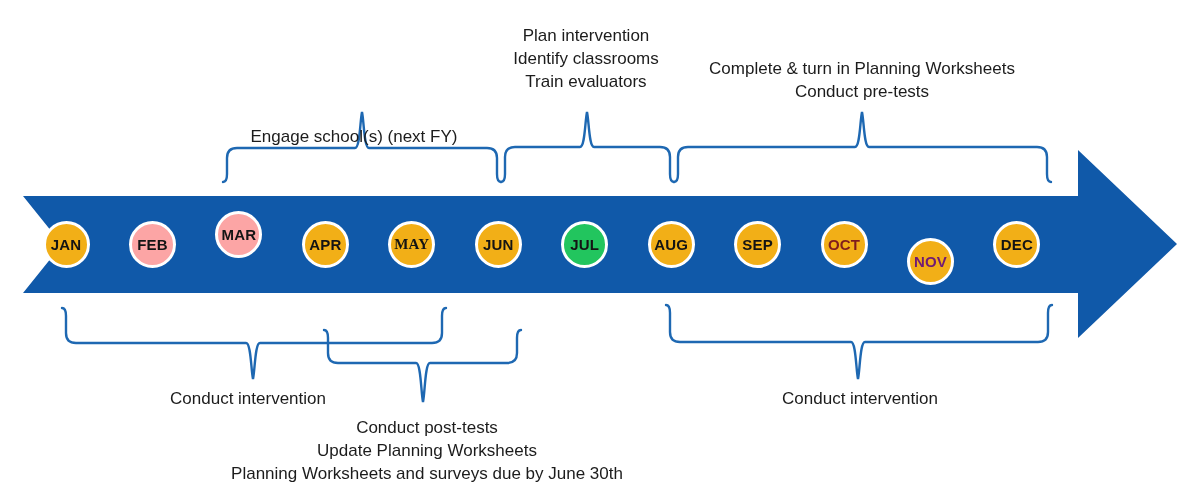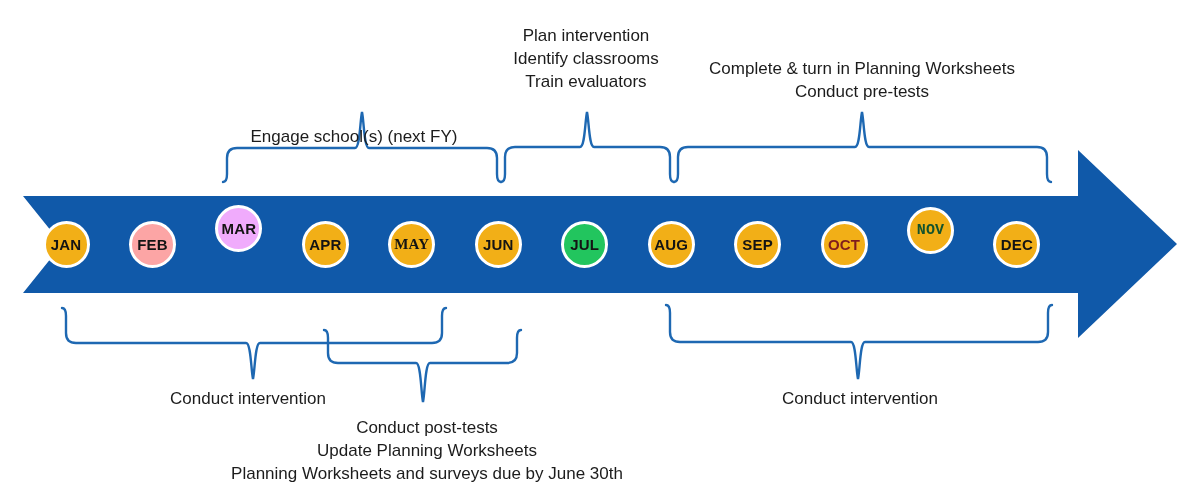--- a/index.html
+++ b/index.html
@@ -51,29 +51,29 @@
         <path d="M 674 182 Q 678 182 678 174 L 678 157 Q 678 147 688 147 L 855 147 C 860 147 860 121 862 112 C 864 121 864 147 869 147 L 1037 147 Q 1047 147 1047 157 L 1047 174 Q 1047 182 1051 182" fill="none" stroke="#1e68b2" stroke-width="2.4" stroke-linecap="round"></path>
         <path d="M 62 308 Q 66 308 66 316 L 66 333 Q 66 343 76 343 L 246 343 C 251 343 251 370 253 379 C 255 370 255 343 260 343 L 432 343 Q 442 343 442 333 L 442 316 Q 442 308 446 308" fill="none" stroke="#1e68b2" stroke-width="2.4" stroke-linecap="round"></path>
         <path d="M 324 330 Q 328 330 328 338 L 328 353 Q 328 363 338 363 L 416 363 C 421 363 421 393 423 402 C 425 393 425 363 430 363 L 507 363 Q 517 363 517 353 L 517 338 Q 517 330 521 330" fill="none" stroke="#1e68b2" stroke-width="2.4" stroke-linecap="round"></path>
         <path d="M 666 305 Q 670 305 670 313 L 670 332 Q 670 342 680 342 L 851 342 C 856 342 856 370 858 379 C 860 370 860 342 865 342 L 1038 342 Q 1048 342 1048 332 L 1048 313 Q 1048 305 1052 305" fill="none" stroke="#1e68b2" stroke-width="2.4" stroke-linecap="round"></path>
       </g>
   </svg>
 
   <div id="months">
       <div class="month" style="left: 42.5px; top: 220.5px; background: rgb(242, 175, 23); border-color: rgb(255, 255, 255); color: rgb(20, 20, 20);">JAN</div>
       <div class="month" style="left: 128.95px; top: 220.5px; background: #fca5a5; border-color: rgb(255, 255, 255); color: rgb(20, 20, 20);">FEB</div>
-      <div class="month" style="left: 215.4px; top: 205px; background: #f0abfc; border-color: rgb(255, 255, 255); color: rgb(20, 20, 20);">MAR</div>
+      <div class="month" style="left: 215.4px; top: 211px; background: #fca5a5; border-color: rgb(255, 255, 255); color: rgb(20, 20, 20);">MAR</div>
       <div class="month" style="left: 301.85px; top: 220.5px; background: rgb(242, 175, 23); border-color: rgb(255, 255, 255); color: rgb(20, 20, 20);">APR</div>
       <div class="month" style="left: 388.3px; top: 220.5px; background: rgb(242, 175, 23); border-color: rgb(255, 255, 255); color: rgb(20, 20, 20); font-family: Liberation Serif, serif;">MAY</div>
       <div class="month" style="left: 474.75px; top: 220.5px; background: rgb(242, 175, 23); border-color: rgb(255, 255, 255); color: rgb(20, 20, 20);">JUN</div>
       <div class="month" style="left: 561.2px; top: 220.5px; background: #22c55e; border-color: rgb(255, 255, 255); color: rgb(20, 20, 20);">JUL</div>
       <div class="month" style="left: 647.65px; top: 220.5px; background: rgb(242, 175, 23); border-color: rgb(255, 255, 255); color: rgb(20, 20, 20);">AUG</div>
       <div class="month" style="left: 734.1px; top: 220.5px; background: rgb(242, 175, 23); border-color: rgb(255, 255, 255); color: rgb(20, 20, 20);">SEP</div>
       <div class="month" style="left: 820.55px; top: 220.5px; background: rgb(242, 175, 23); border-color: rgb(255, 255, 255); color: #7f1d1d;">OCT</div>
-      <div class="month" style="left: 907px; top: 207px; background: rgb(242, 175, 23); border-color: rgb(255, 255, 255); color: #14532d; font-family: Liberation Mono, monospace;">NOV</div>
+      <div class="month" style="left: 907px; top: 238px; background: rgb(242, 175, 23); border-color: rgb(255, 255, 255); color: #701a75;">NOV</div>
       <div class="month" style="left: 993.45px; top: 220.5px; background: rgb(242, 175, 23); border-color: rgb(255, 255, 255); color: rgb(20, 20, 20);">DEC</div>
     </div>
 
   <div class="label" style="left:154px; top:81px;  width:400px;margin-top:44px;">Engage school(s) (next FY)</div>
 
   <div class="label" style="left:436px; top:24px;  width:300px;">Plan intervention
 Identify classrooms
 Train evaluators</div>
 
   <div class="label" style="left:642px; top:57px;  width:440px;">Complete &amp; turn in Planning Worksheets

